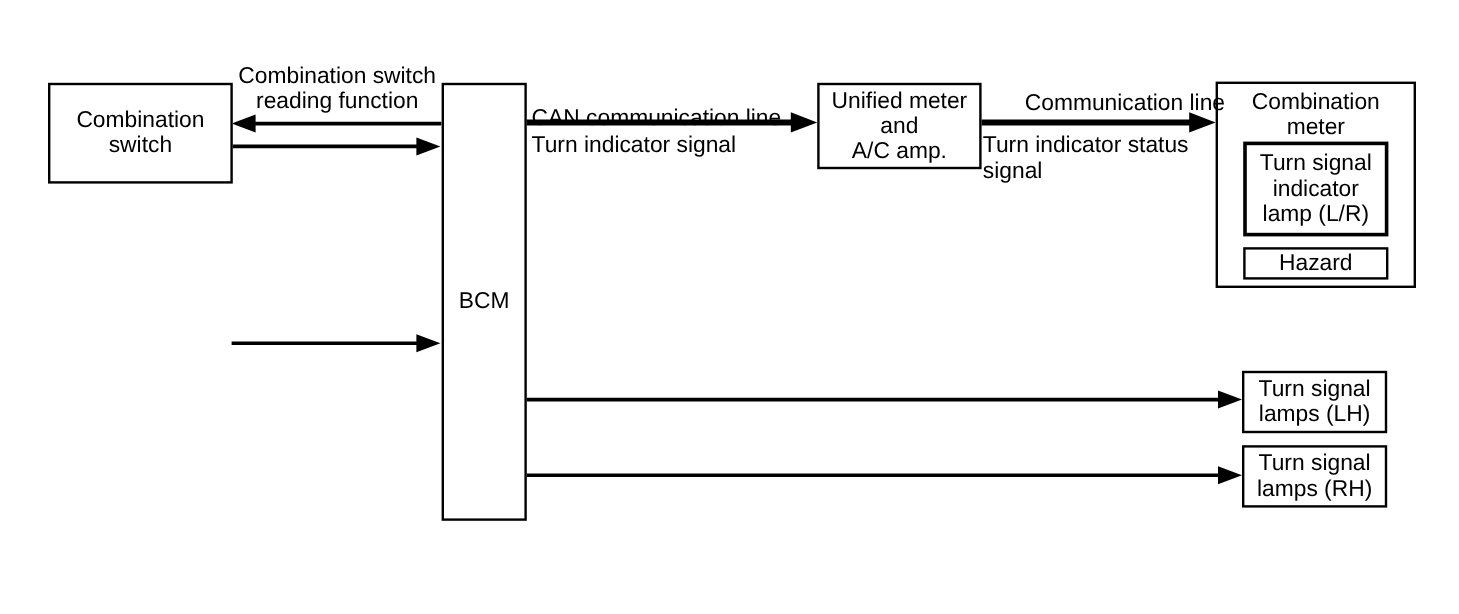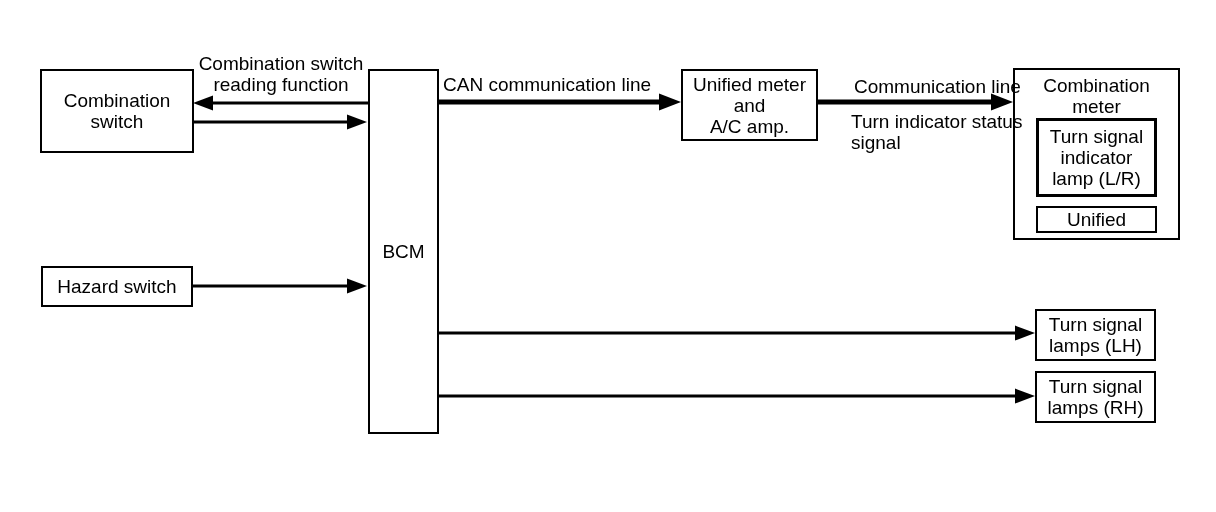--- a/index.html
+++ b/index.html
@@ -99,61 +99,59 @@
       <line x1="438" y1="396" x2="1018" y2="396" stroke="#000" stroke-width="3"></line>
       <polygon points="1035,396 1015,388.5 1015,403.5" fill="#000"></polygon>
     </g>
   </svg>
 
   <div class="box" style="left:40px; top:69px; width:154px; height:84px;">
     <span>Combination
 switch</span>
   </div>
 
-  <div class="box" style="left:41px; top:266px; width:152px; height:41px;">
-    <span>Hazard switch</span>
-  </div>
 
   <div class="box" style="left:681px; top:69px; width:137px; height:72px;">
     <span>Unified meter
 and
 A/C amp.</span>
   </div>
 
   <div class="box" style="left:368px; top:69px; width:71px; height:365px;">
     <span>BCM</span>
   </div>
 
   <div class="box meter-box" style="left:1013px; top:68px; width:167px; height:172px;">
     <span>Combination
 meter</span>
     <div class="box box-thick" style="left:21px; top:48px; width:121px; height:79px;">
       <span>Turn signal
 indicator
 lamp (L/R)</span>
     </div>
     <div class="box" style="left:21px; top:136px; width:121px; height:27px;">
-      <span>Unified</span>
+      <span>Hazard</span>
     </div>
   </div>
 
   <div class="box" style="left:1035px; top:309px; width:121px; height:52px;">
     <span>Turn signal
 lamps (LH)</span>
   </div>
 
   <div class="box" style="left:1035px; top:371px; width:121px; height:52px;">
     <span>Turn signal
 lamps (RH)</span>
   </div>
 
   <div class="edge-label centered" style="left:186px; top:53px; width:190px;">Combination switch
 reading function</div>
 
-  <div class="edge-label nowrap" style="left:443px; top:74px;">CAN communication line</div>
+  <div class="edge-label nowrap" style="left:443px; top:88px;">CAN communication line</div>
 
+  <div class="edge-label nowrap" style="left:443px; top:111px;">Turn indicator signal</div>
 
   <div class="edge-label nowrap" style="left:854px; top:76px;">Communication line</div>
 
-  <div class="edge-label" style="left:819px; top:111px; width:210px;padding-left:32px;">Turn indicator status
+  <div class="edge-label" style="left:819px; top:111px; width:210px;">Turn indicator status
 signal</div>
 
 </div>
 
 </body></html>

